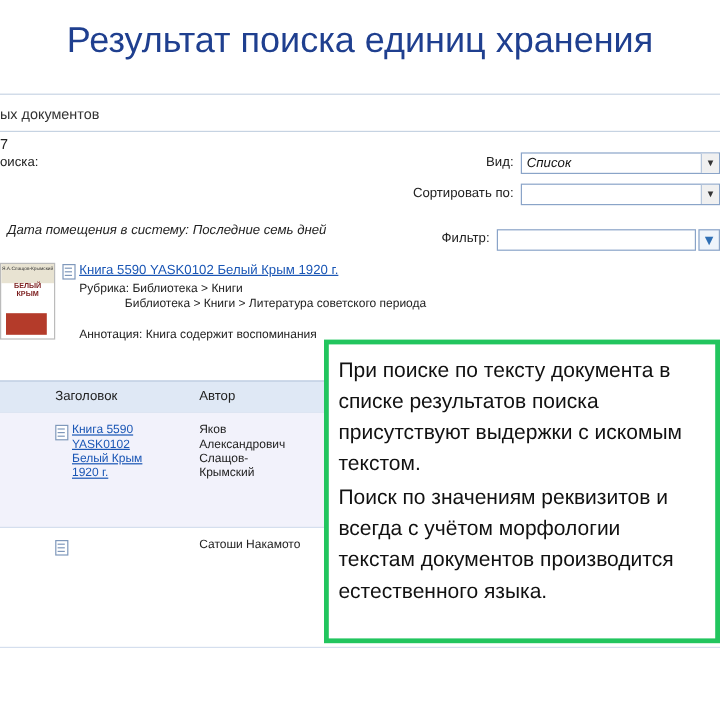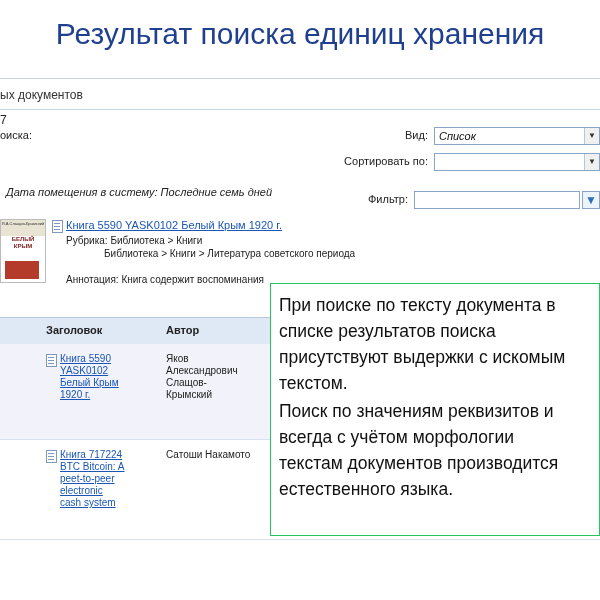--- a/index.html
+++ b/index.html
@@ -258,21 +258,21 @@
     width: 600px;
     height: 26px;
     background: #dfe8f5;
     border-top: 1px solid #b9c9de;
     border-bottom: 1px solid #b9c9de;
   }
   .tbl-head .th {
     position: absolute;
     top: 6px;
     font-size: 11px;
-    font-weight: bold;
+    font-weight: normal;
     color: #222;
     white-space: nowrap;
   }
   .tbl-row {
     position: absolute;
     left: 0;
     width: 600px;
     border-bottom: 1px solid #d5dfee;
     box-sizing: border-box;
   }
@@ -310,21 +310,21 @@
   }
 
   
   .callout {
     position: absolute;
     left: 270px;
     top: 283px;
     width: 330px;
     height: 253px;
     background: #ffffff;
-    border: 1px solid #22c55e;
+    border: 4px solid #22c55e;
     box-sizing: border-box;
     padding: 8px 4px 0 8px;
   }
   .callout p {
     margin: 0;
     font-size: 17.5px;
     line-height: 26px;
     color: #111;
     white-space: nowrap;
   }
@@ -417,21 +417,20 @@
       <div class="row-doc-icon" style="left:46px; top:10px;"></div>
       <a class="cell cell-link" style="left:60px; top:9px; width:66px;" href="#">Книга 5590 YASK0102 Белый Крым 1920 г.</a>
       <span class="cell" style="left:166px; top:9px; width:80px;">Яков Александрович Слащов-Крымский</span>
       <span class="cell" style="left:282px; top:9px; width:90px;"></span>
       <span class="cell cell-muted" style="left:390px; top:32px;">5590</span>
       <span class="cell" style="left:450px; top:9px;"></span>
     </div>
 
     <div class="tbl-row row-b" style="top:123px; height:100px;">
       <div class="row-doc-icon" style="left:46px; top:10px;"></div>
-      <a class="cell cell-link" style="left:60px; top:9px; width:66px;" href="#">Книга 717224 BTC Bitcoin: A peet-to-peer electronic cash system</a>
       <span class="cell" style="left:166px; top:9px; width:100px;">Сатоши Накамото</span>
       <span class="cell" style="left:282px; top:9px; width:90px;"></span>
       <span class="cell cell-muted" style="left:386px; top:32px;">717224</span>
       <span class="cell" style="left:450px; top:9px;"></span>
     </div>
   </div>
 </div>
 
 <div class="callout">
   <p>При поиске по тексту документа в</p>

